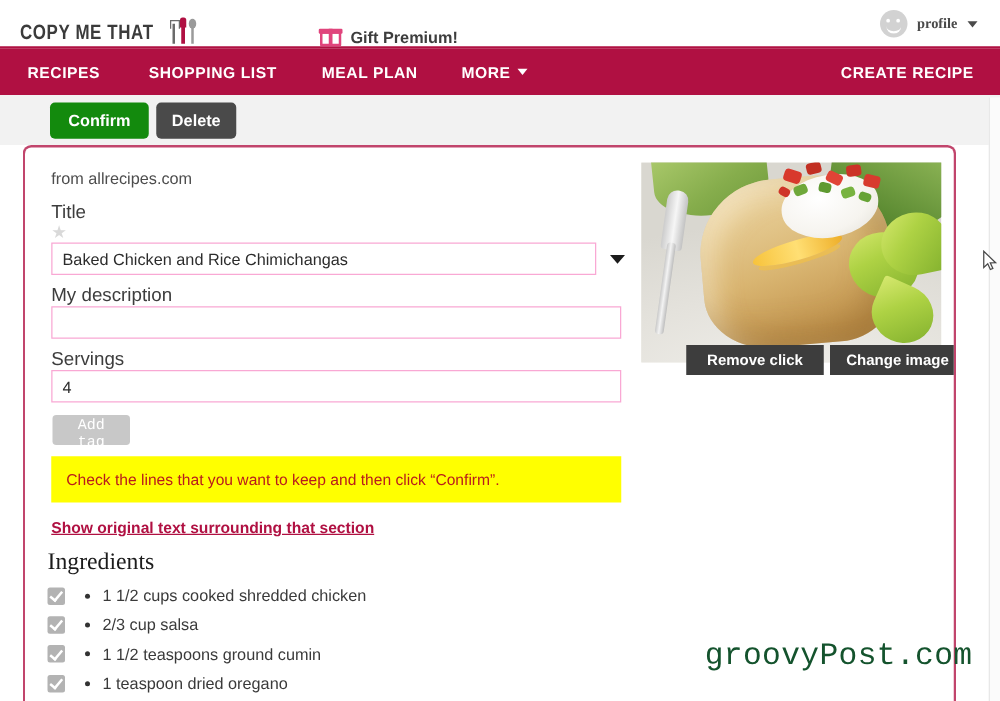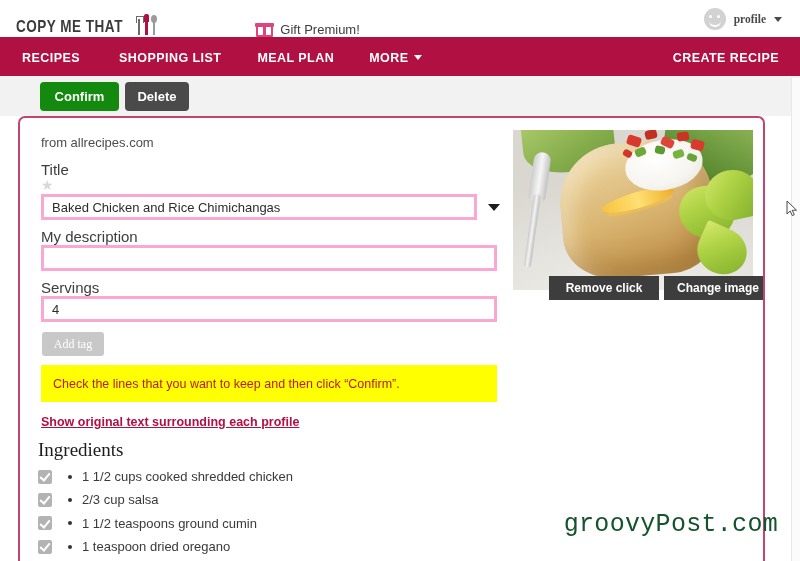--- a/index.html
+++ b/index.html
@@ -110,21 +110,21 @@
     border-radius: 1px;
     background: #fff;
   }
   .gift-ribbon {
     position: absolute; left: 7px; top: 2px;
     width: 3px; height: 14px;
     background: #e0447c;
   }
   .gift-label {
     font-size: 13px;
-    font-weight: 400;
+    font-weight: 700;
     color: #3d3d3d;
     white-space: nowrap;
   }
 
   .profile-wrap {
     position: absolute;
     right: 18px; top: 8px;
     display: flex;
     align-items: center;
     gap: 8px;
@@ -262,21 +262,21 @@
     position: absolute;
     left: 21px; top: 60px;
     font-size: 14px;
     color: #d9d9d9;
     line-height: 1;
   }
 
   .text-input {
     position: absolute;
     background: #ffffff;
-    border: 3px solid #f9a8d4;
+    border: 1px solid #f9a8d4;
     font-family: "Liberation Sans", sans-serif;
     font-size: 13px;
     color: #2c2c2c;
     padding: 0 8px;
     outline: none;
   }
   .in-title { left: 21px; top: 76px; width: 436px; height: 26px; }
   .in-desc  { left: 21px; top: 127px; width: 456px; height: 26px; }
   .in-serv  { left: 21px; top: 178px; width: 456px; height: 26px; }
 
@@ -292,21 +292,21 @@
 
   .btn-addtag {
     position: absolute;
     left: 22px; top: 214px;
     width: 62px; height: 24px;
     background: #c8c8c8;
     color: #ffffff;
     border: none;
     border-radius: 3px;
     font-size: 12px;
-    font-family: Liberation Serif, serif;
+    font-family: Liberation Mono, monospace;
     cursor: pointer;
   }
 
   .notice {
     position: absolute;
     left: 21px; top: 247px;
     width: 456px; height: 37px;
     background: #ffff00;
     display: flex;
     align-items: center;
@@ -594,21 +594,21 @@
 
     <div class="field-label lbl-serv">Servings</div>
     <input class="text-input in-serv" value="4" style="">
 
     <button class="btn-addtag">Add tag</button>
 
     <div class="notice">
       <span class="notice-text">Check the lines that you want to keep and then click “Confirm”.</span>
     </div>
 
-    <a class="show-orig">Show original text surrounding each profile</a>
+    <a class="show-orig">Show original text surrounding that section</a>
 
     <div class="section-head">Ingredients</div>
 
     <div class="ing-list">
       <div class="ing-row">
         <span class="ing-check"></span>
         <span class="ing-bullet"></span>
         <span class="ing-text">1 1/2 cups cooked shredded chicken</span>
       </div>
       <div class="ing-row">

